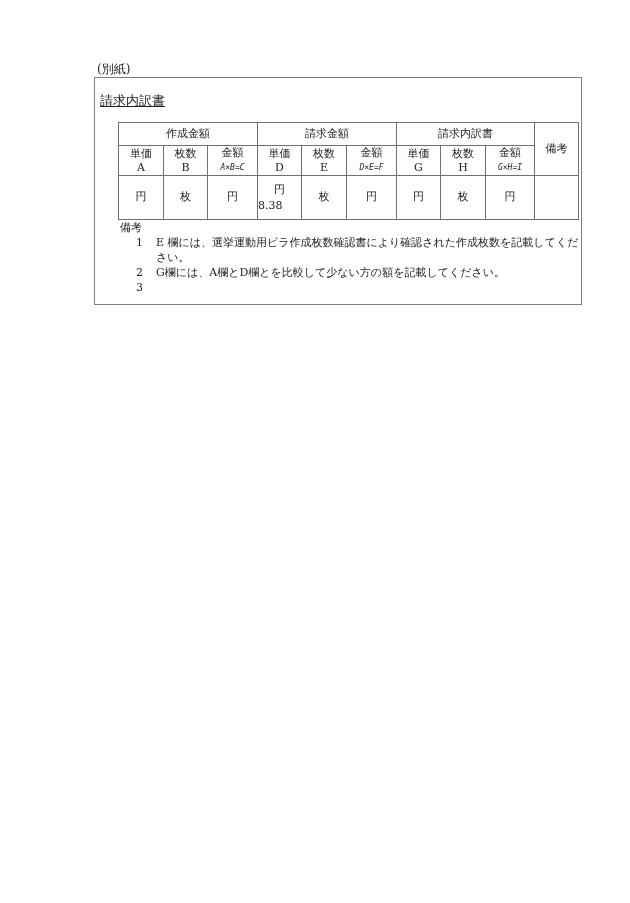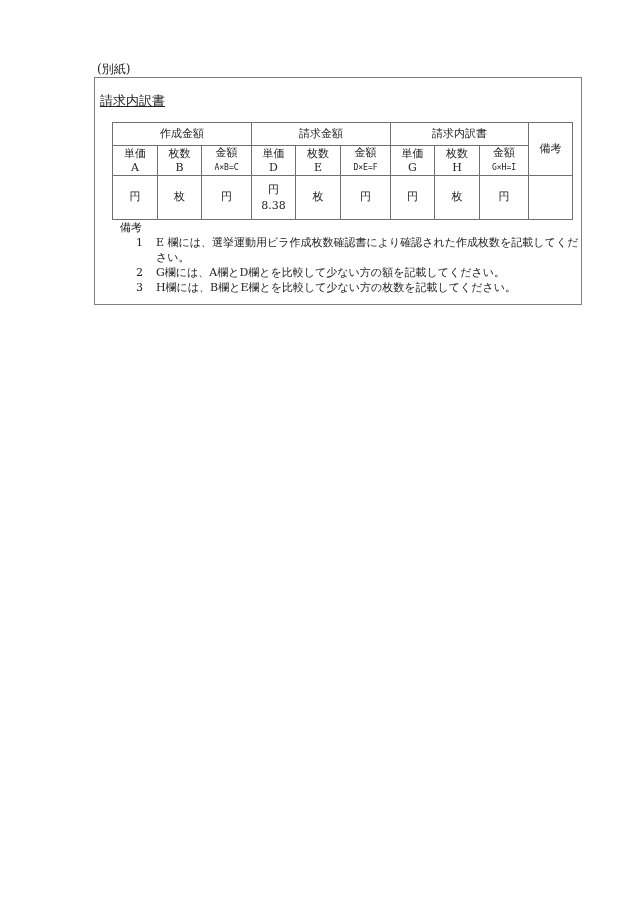--- a/index.html
+++ b/index.html
@@ -2,30 +2,30 @@
 <html><head>
 <meta charset="utf-8">
 <style>
   html, body { margin:0; padding:0; background:#ffffff; }
   body { width:630px; height:903px; position:relative; overflow:hidden;
          font-family:"DejaVu Serif","Liberation Serif",serif; color:#222; }
   .appendix-label { position:absolute; left:97px; top:61px; font-size:12px; letter-spacing:0px; }
   .frame { position:absolute; left:94px; top:77px; width:488px; height:228px;
            border:1px solid #808080; box-sizing:border-box; }
   .doc-title { position:absolute; left:100px; top:92px; font-size:13px;text-decoration:underline; }
-  table.breakdown { position:absolute; left:112px; top:122px; border-collapse:collapse;
+  table.breakdown { position:absolute; left:118px; top:122px; border-collapse:collapse;
                     table-layout:fixed; font-size:11px; }
   table.breakdown td { border:1px solid #707070; padding:0; text-align:center; vertical-align:middle; line-height:14px; }
   td.grp { height:22px; }
   td.sub { height:29px; }
   td.val { height:43px; vertical-align:top; text-align:right; padding:0 5px 0 0; }
   td.note-col { vertical-align:top; padding-top:8px; }
-  .formula { font-size:8px; letter-spacing:0px; font-family:"DejaVu Sans Mono","Liberation Mono",monospace; }
+  .formula { font-size:8px; letter-spacing:0px; font-family:"DejaVu Sans Mono","Liberation Mono",monospace;font-style:italic; }
   .letter { font-size:11px; }
-  .extra { display:block; text-align:center; padding-top:2px; }
+  .extra { display:block; text-align:left; padding-top:2px; }
   .remarks { position:absolute; left:120px; top:220px; font-size:11px; line-height:15px; }
   .remarks .head { margin-bottom:0; }
   .remarks .item { position:relative; padding-left:36px; width:425px; }
   .remarks .num { position:absolute; left:16px; top:0; }
   .remarks .cont { padding-left:0; }
 </style>
 </head>
 <body>
 
 <div class="appendix-label">(別紙)</div>
@@ -85,15 +85,14 @@
   <div class="item">
     <span class="num">1</span>
     <span class="cont">E 欄には、選挙運動用ビラ作成枚数確認書により確認された作成枚数を記載してください。</span>
   </div>
   <div class="item">
     <span class="num">2</span>
     <span class="cont">G欄には、A欄とD欄とを比較して少ない方の額を記載してください。</span>
   </div>
   <div class="item">
     <span class="num">3</span>
-    <span class="cont">H欄には、B欄とE欄とを比較して少ない方の枚数を記載してください。</span>
   </div>
 </div>
 
 </body></html>

